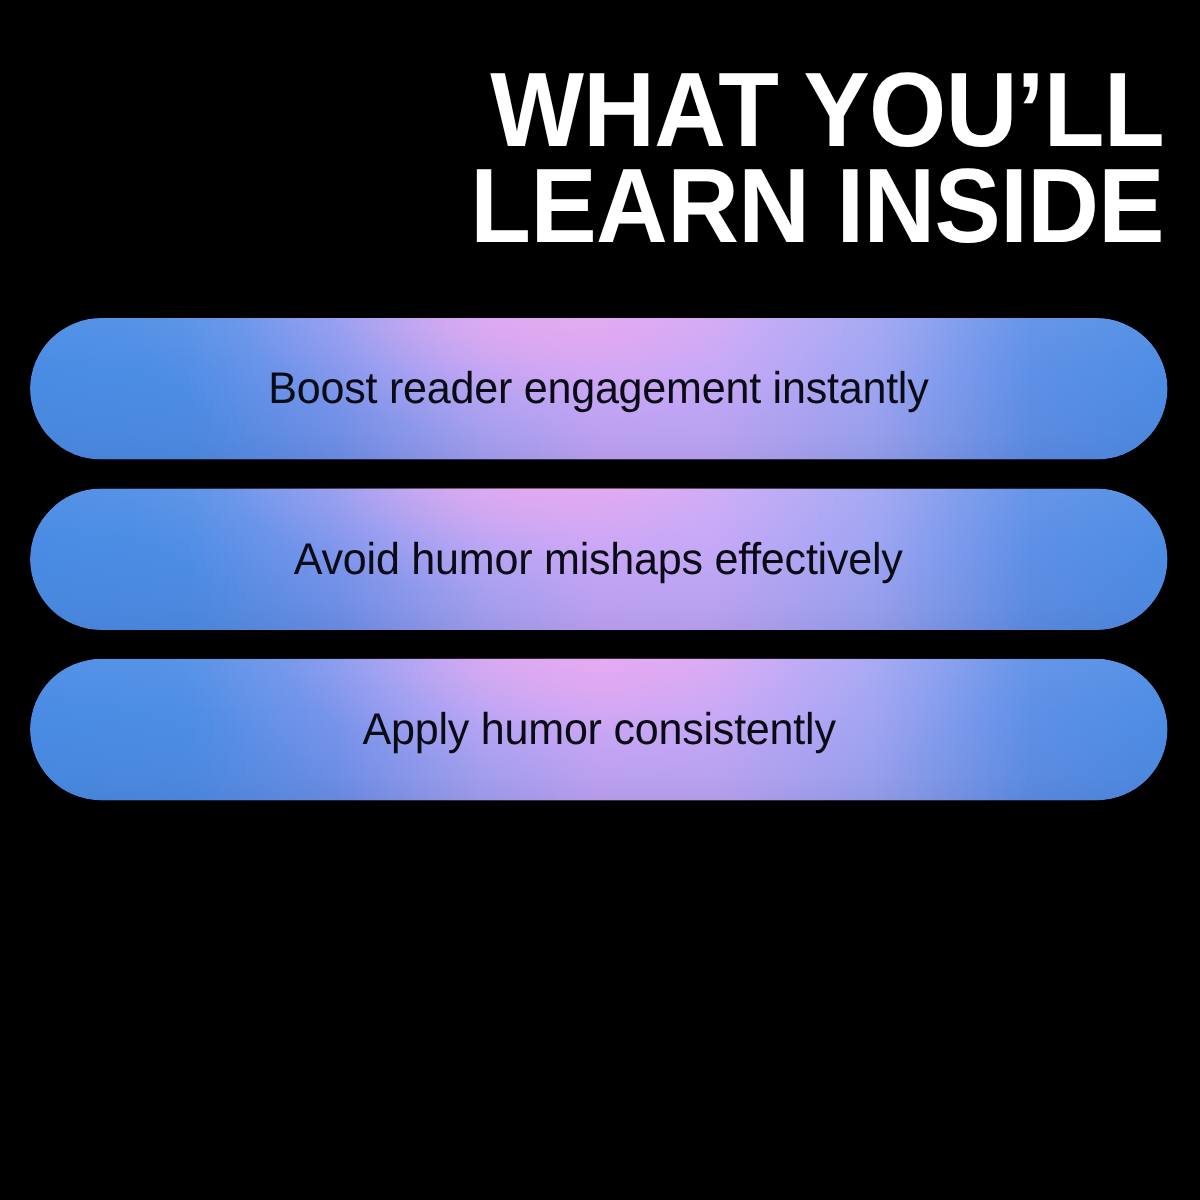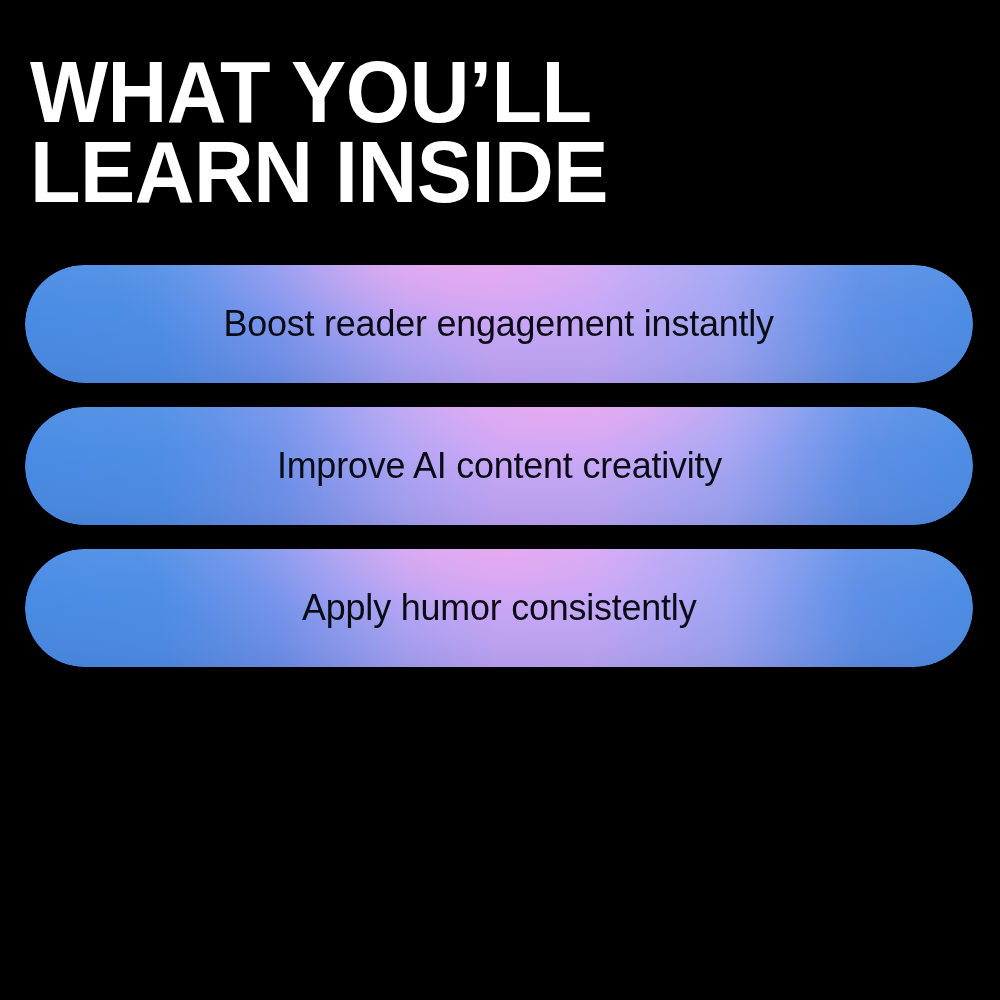--- a/index.html
+++ b/index.html
@@ -23,21 +23,21 @@
     background: #000000;
     box-sizing: border-box;
   }
 
   
   .title-block {
     position: absolute;
     left: 0;
     top: 52px;
     width: 1000px;
-    text-align: left;
+    text-align: right;
   }
   .title-line {
     display: block;
     color: #ffffff;
     font-family: "Liberation Sans Narrow", "Liberation Sans", "DejaVu Sans Condensed", sans-serif;
     font-weight: 700;
     font-size: 88px;
     line-height: 80px;
     letter-spacing: -0.5px;
     white-space: nowrap;
@@ -138,27 +138,27 @@
   <div class="pill-list">
 
     <div class="pill">
       <div class="pill-bg"></div>
       <div class="pill-glow" style="background: radial-gradient(34% 95% at 46% 6%, rgb(234, 166, 239) 0%, rgba(231, 167, 240, 0.72) 26%, rgba(208, 170, 247, 0.38) 52%, rgba(190, 170, 247, 0.12) 74%, rgba(160, 165, 242, 0) 100%);"></div>
       <div class="pill-shade"></div>
       <span class="pill-label">Boost reader engagement instantly</span>
     </div>
 
 
-
     <div class="pill">
       <div class="pill-bg"></div>
-      <div class="pill-glow" style="background: radial-gradient(34% 95% at 56% 2%, rgb(234, 166, 239) 0%, rgba(231, 167, 240, 0.72) 26%, rgba(208, 170, 247, 0.38) 52%, rgba(190, 170, 247, 0.12) 74%, rgba(160, 165, 242, 0) 100%);"></div>
+      <div class="pill-glow" style="background: radial-gradient(34% 95% at 45% 0%, rgb(234, 166, 239) 0%, rgba(231, 167, 240, 0.72) 26%, rgba(208, 170, 247, 0.38) 52%, rgba(190, 170, 247, 0.12) 74%, rgba(160, 165, 242, 0) 100%);"></div>
       <div class="pill-shade"></div>
-      <span class="pill-label">Improve AI content creativity</span>
+      <span class="pill-label">Avoid humor mishaps effectively</span>
     </div>
+
 
     <div class="pill">
       <div class="pill-bg"></div>
       <div class="pill-glow" style="background: radial-gradient(34% 95% at 49% 4%, rgb(234, 166, 239) 0%, rgba(231, 167, 240, 0.72) 26%, rgba(208, 170, 247, 0.38) 52%, rgba(190, 170, 247, 0.12) 74%, rgba(160, 165, 242, 0) 100%);"></div>
       <div class="pill-shade"></div>
       <span class="pill-label">Apply humor consistently</span>
     </div>
 
   </div>
 </div>

